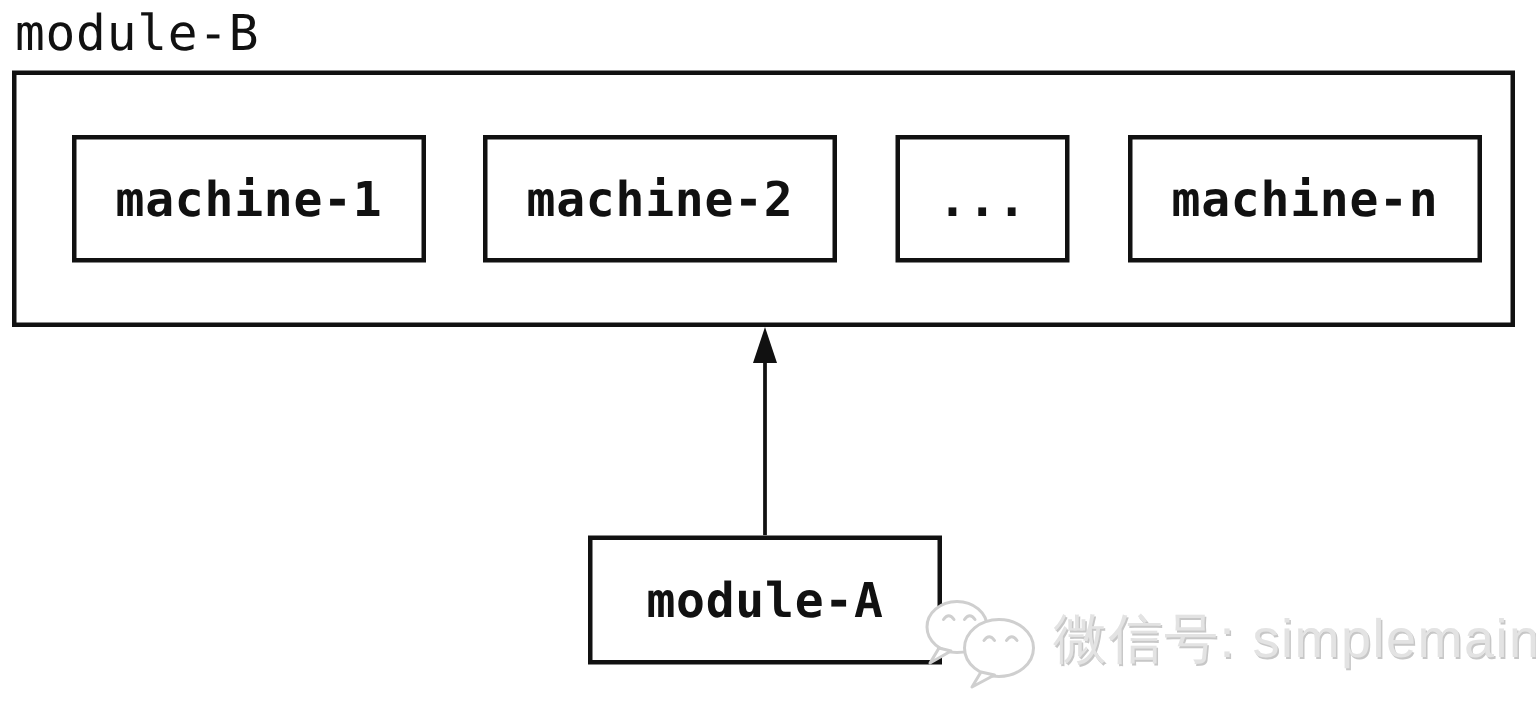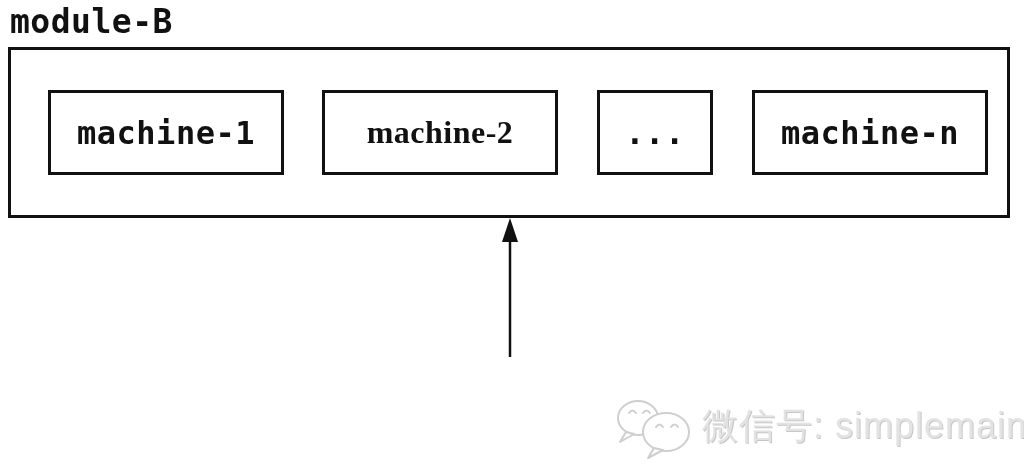--- a/index.html
+++ b/index.html
@@ -10,21 +10,21 @@
     background: #ffffff;
     overflow: hidden;
     font-family: "DejaVu Sans Mono", monospace;
     color: #111111;
   }
   .diagram-title {
     position: absolute;
     left: 10px;
     top: 2px;
     font-size: 33px;
-    font-weight: bold;
+    font-weight: normal;
     letter-spacing: 0.5px;
     white-space: nowrap;
   }
   .bigbox {
     position: absolute;
     left: 8px;
     top: 47px;
     width: 1002px;
     height: 171px;
     border: 3px solid #111111;
@@ -99,36 +99,39 @@
 <div class="stage">
 
   <div class="diagram-title">module-B</div>
 
   <div class="bigbox"></div>
 
   <div id="machine-row">
       <div class="machine-box" style="left: 48px; width: 236px;">
         <span>machine-1</span>
       </div>
-      <div class="machine-box" style="left: 322px; width: 236px; font-family: Liberation Serif, serif;">
+      <div class="machine-box" style="left: 322px; width: 236px;">
         <span>machine-2</span>
       </div>
       <div class="machine-box" style="left: 597px; width: 116px;">
         <span>...</span>
       </div>
       <div class="machine-box" style="left: 752px; width: 236px;">
         <span>machine-n</span>
       </div>
     </div>
 
   <svg class="arrow-svg" viewBox="0 0 26 139" xmlns="http://www.w3.org/2000/svg">
     <line x1="13" y1="20" x2="13" y2="139" stroke="#111111" stroke-width="2.5"></line>
     <polygon points="13,0 5,24 21,24" fill="#111111"></polygon>
   </svg>
 
+  <div class="module-a">
+    <span>module-A</span>
+  </div>
 
   <div class="watermark">
     <svg class="wechat-icon-svg" viewBox="0 0 80 68" xmlns="http://www.w3.org/2000/svg">
 
       <g stroke="#cfcfcf" stroke-width="2" fill="#ffffff">
         <ellipse cx="22" cy="26" rx="20" ry="17"></ellipse>
         <path d="M10 40 L4 50 L18 42 Z" stroke-linejoin="round"></path>
       </g>
 
       <path d="M13 21 q3.5 -5 7 0 M27 21 q3.5 -5 7 0" stroke="#cfcfcf" stroke-width="2" fill="none" stroke-linecap="round"></path>

